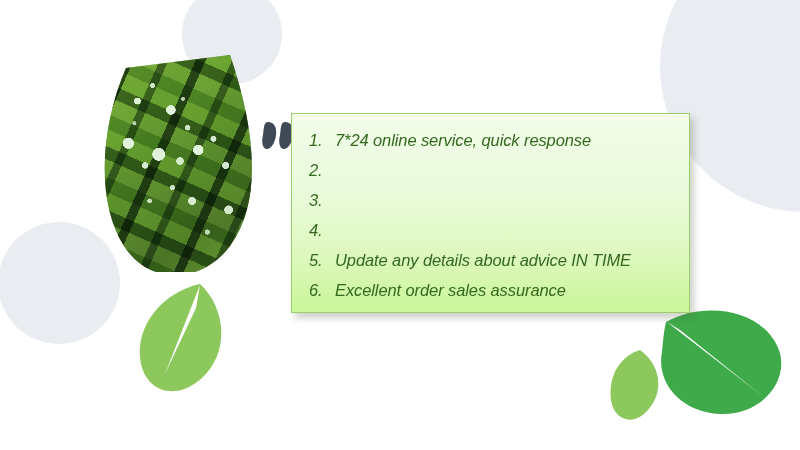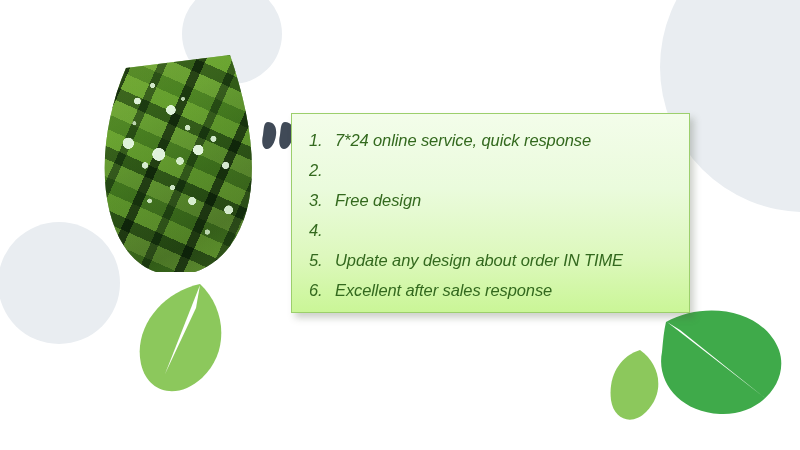--- a/index.html
+++ b/index.html
@@ -154,29 +154,28 @@
     <ul id="service-list">
       <li>
         <span class="num">1.</span>
         <span class="txt">7*24 online service, quick response</span>
       </li>
       <li>
         <span class="num">2.</span>
       </li>
       <li>
         <span class="num">3.</span>
-        <span class="txt">Free design</span>
       </li>
       <li>
         <span class="num">4.</span>
       </li>
       <li>
         <span class="num">5.</span>
-        <span class="txt">Update any design about order IN TIME</span>
+        <span class="txt">Update any details about advice IN TIME</span>
       </li>
       <li>
         <span class="num">6.</span>
-        <span class="txt">Excellent after sales response</span>
+        <span class="txt">Excellent order sales assurance</span>
       </li>
     </ul>
   </div>
 
 </div>
 
 </body></html>

